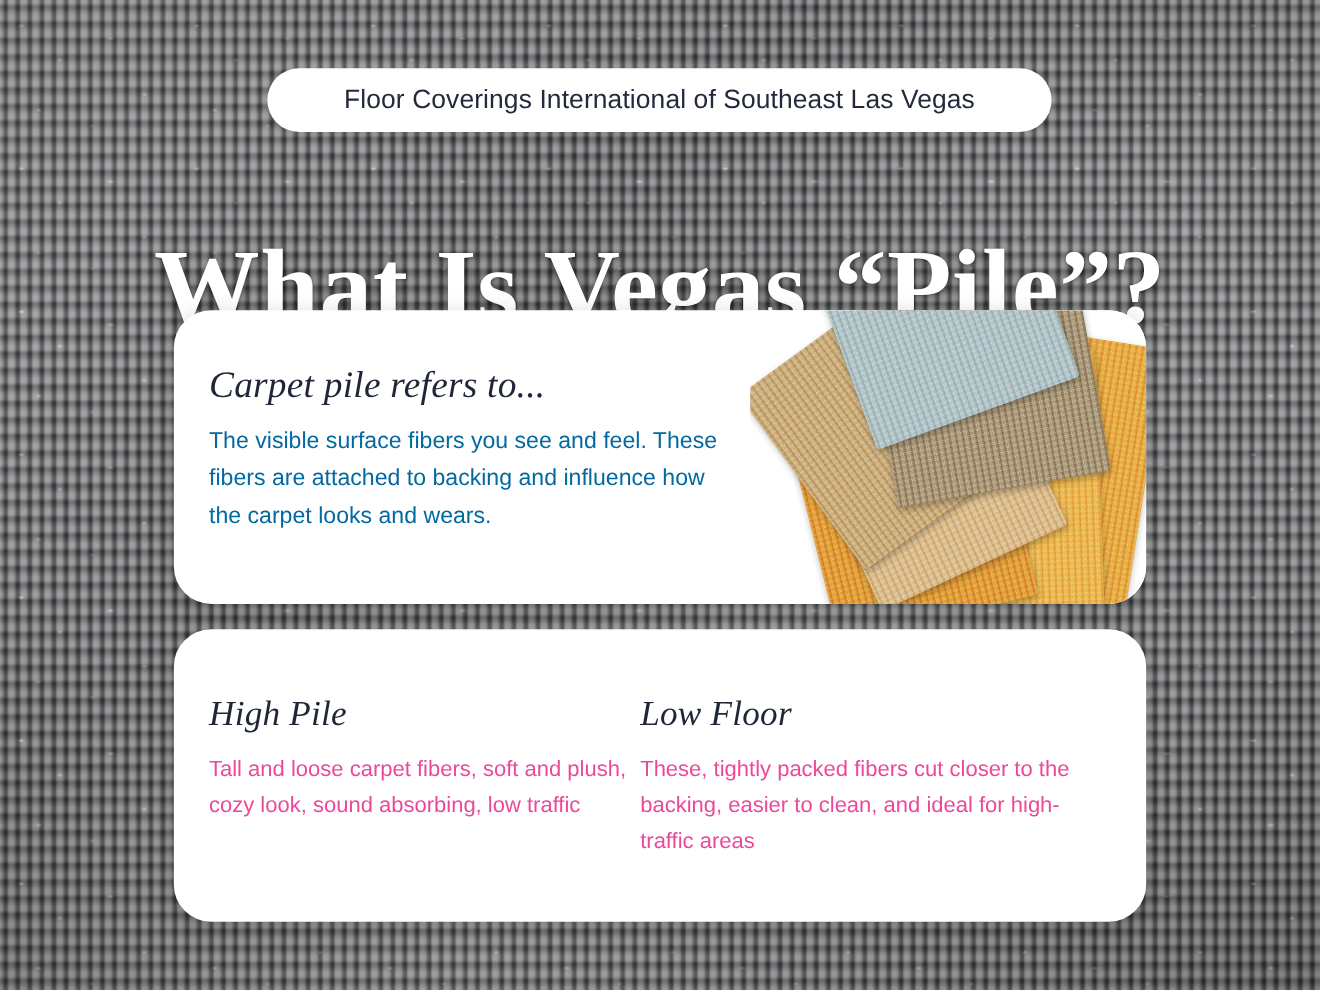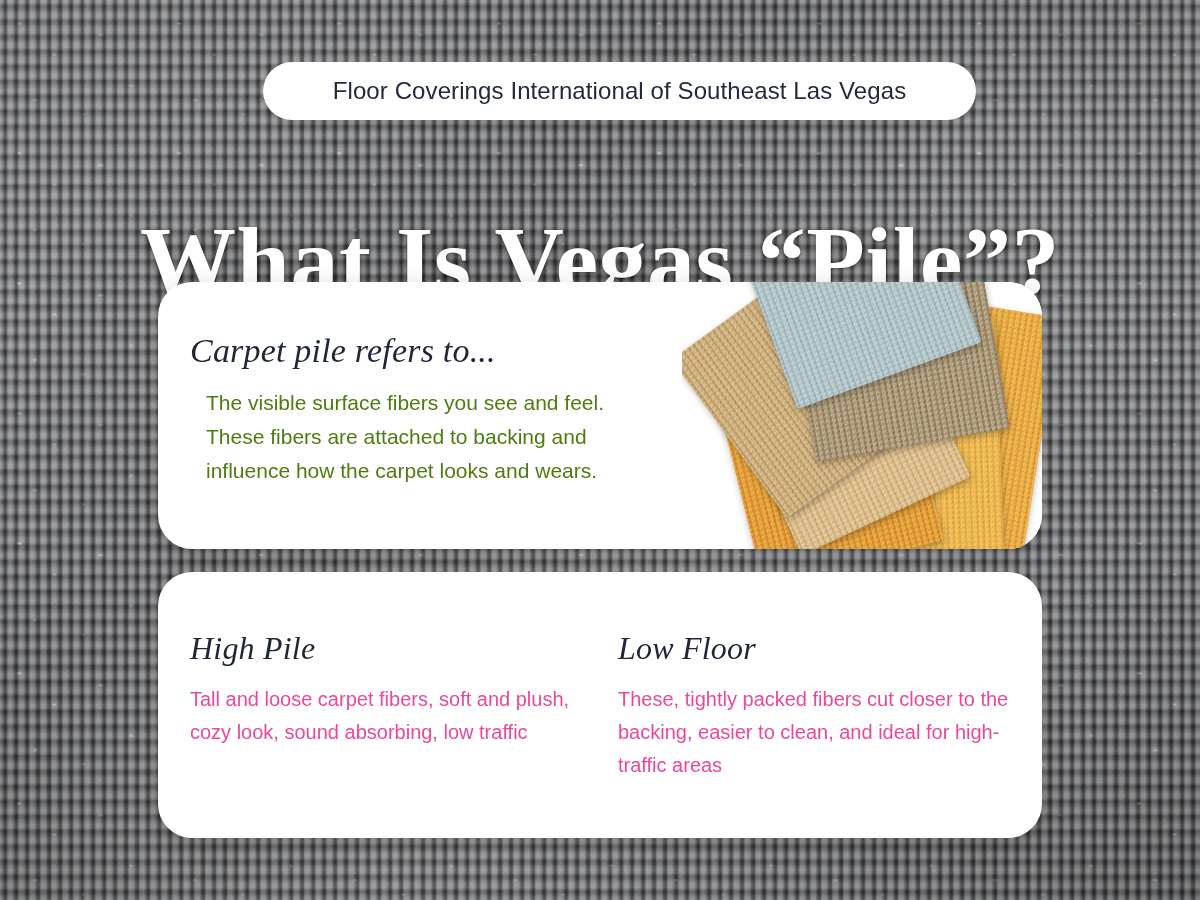--- a/index.html
+++ b/index.html
@@ -88,21 +88,20 @@
     left: 243px;
     top: 62px;
     width: 713px;
     height: 58px;
     background: #ffffff;
     border-radius: 29px;
     display: flex;
     align-items: center;
     justify-content: center;
     box-shadow: 0 2px 10px rgba(0,0,0,0.16);
-    margin-left: 20px;
   }
   .header-pill-text {
     font-family: "Liberation Sans", sans-serif;
     font-size: 24px;
     font-weight: 400;
     color: #222a3c;
     letter-spacing: 0.1px;
     white-space: nowrap;
   }
 
@@ -157,22 +156,22 @@
     font-weight: 400;
     color: #1f2637;
     margin: 0 0 14px 0;
     letter-spacing: 0.2px;
   }
   .lead-paragraph {
     font-family: "Liberation Sans", sans-serif;
     font-size: 21px;
     font-weight: 400;
     line-height: 34px;
-    color: #4d7c0f;
-    margin: 16px;
+    color: #0369a1;
+    margin: 0;
   }
 
   
   .swatch-photo {
     position: absolute;
     right: 0;
     top: 0;
     width: 360px;
     height: 267px;
     overflow: hidden;
@@ -215,21 +214,20 @@
   .sw-orange { background-color: #dd9235; }
   .sw-amber  { background-color: #e8ae4a; }
 
   
   .compare-grid {
     position: absolute;
     left: 32px;
     top: 58px;
     width: 820px;
     display: flex;
-    gap: 36px;
   }
   .compare-col {
     width: 392px;
   }
   .compare-heading {
     font-family: "Liberation Serif", "DejaVu Serif", serif;
     font-style: italic;
     font-size: 32px;
     font-weight: 400;
     color: #1f2637;

